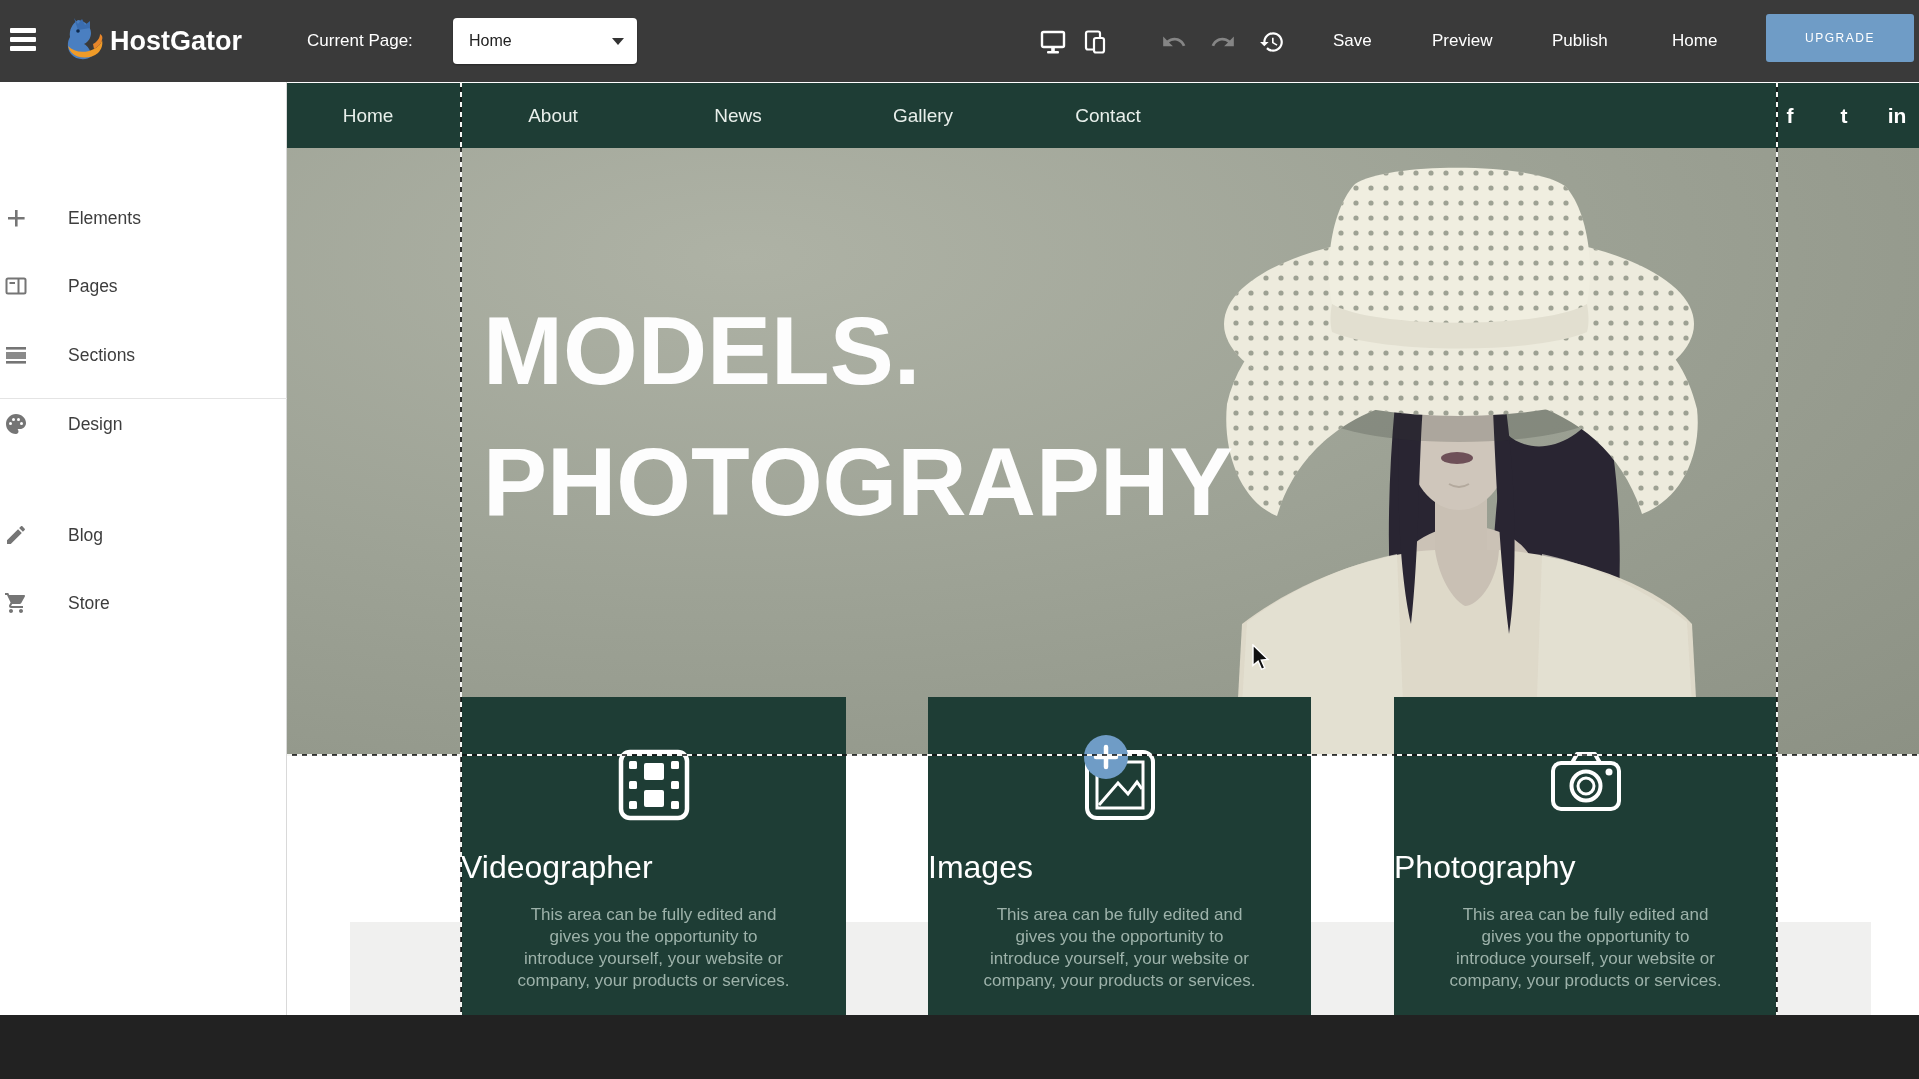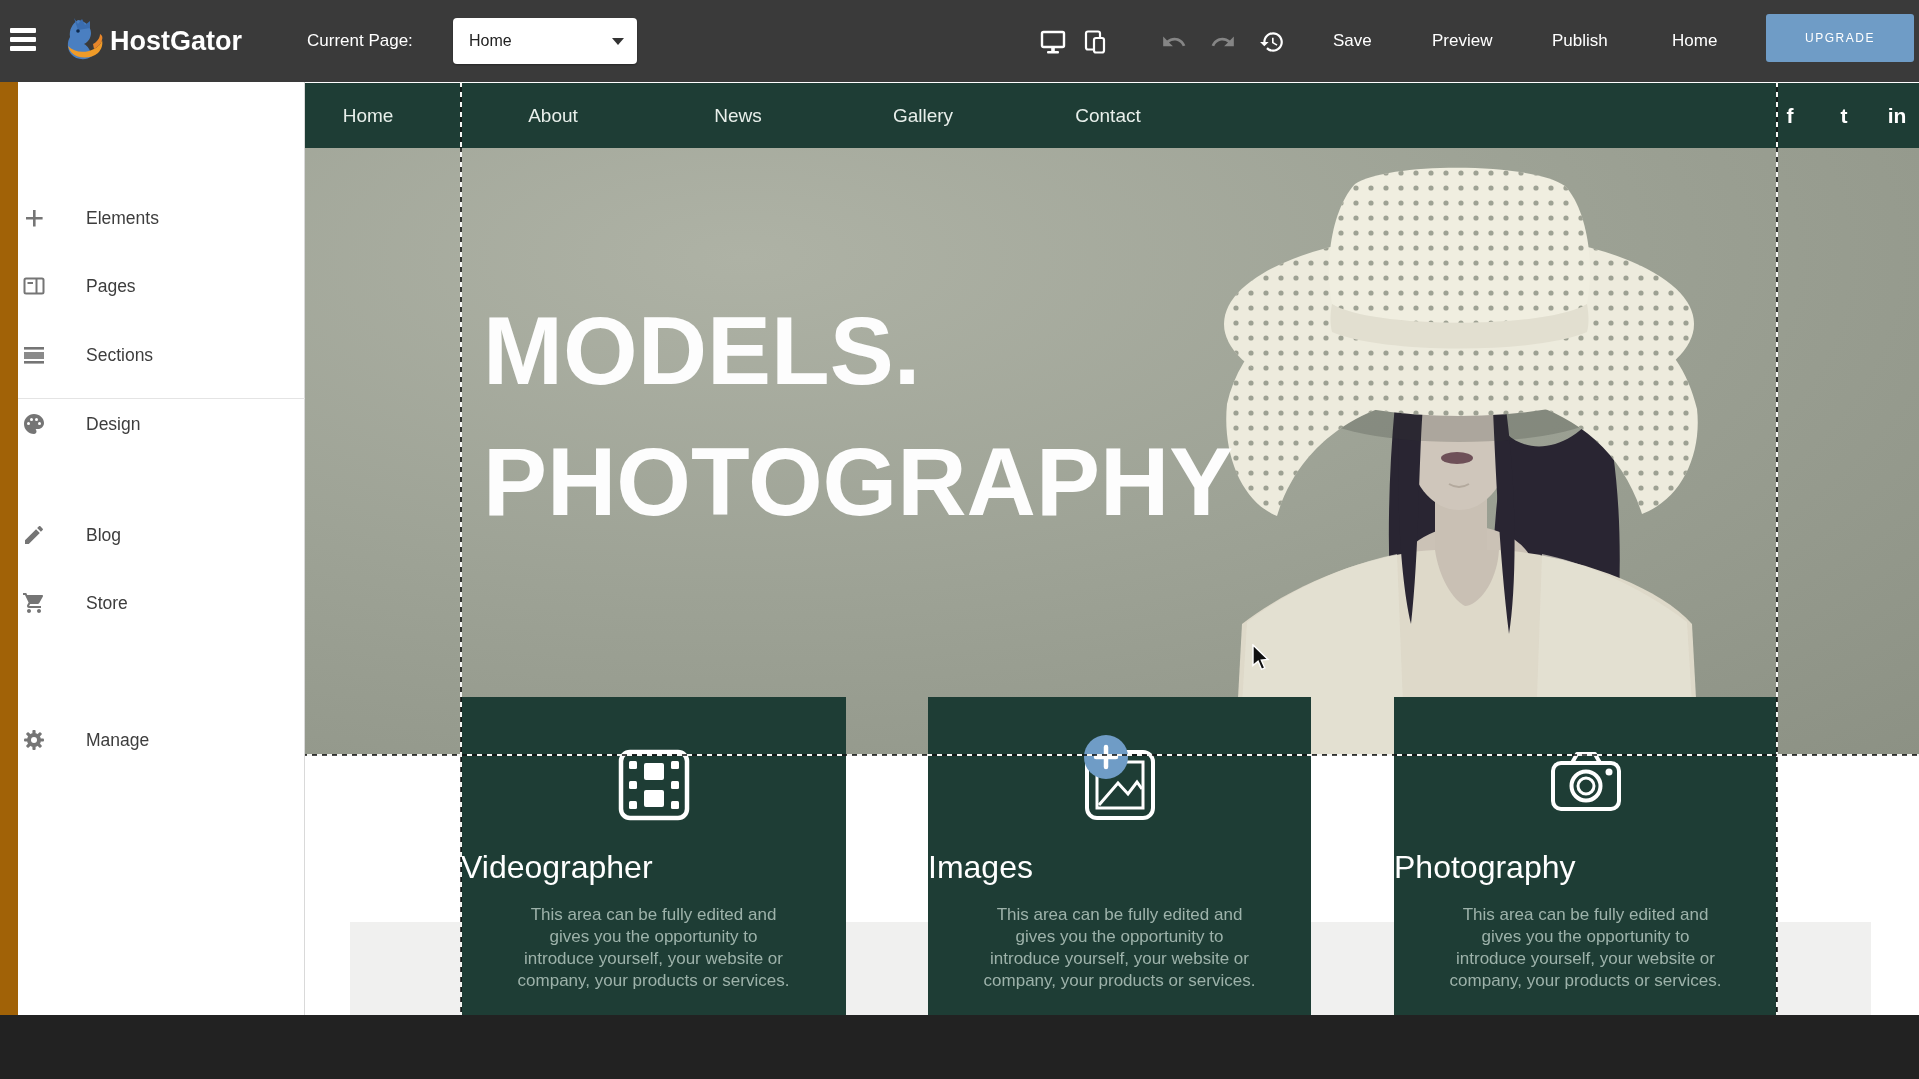--- a/index.html
+++ b/index.html
@@ -20,21 +20,21 @@
       box-shadow:0 1px 2px rgba(0,0,0,.35);cursor:pointer;}
   #page-select .val{position:absolute;left:16px;top:0;line-height:46px;font-size:16px;color:#222;}
   #page-select .caret{position:absolute;right:13px;top:20px;width:0;height:0;
       border-left:6px solid transparent;border-right:6px solid transparent;border-top:7px solid #333;}
   .tb-icon{top:29px;width:26px;height:26px;cursor:pointer;}
   .tb-action{cursor:pointer;}
   #upgrade-btn{left:1766px;top:14px;width:148px;height:48px;background:#6f9cc6;border-radius:3px;
       color:#fff;font-size:12px;letter-spacing:1.5px;text-align:center;line-height:48px;cursor:pointer;}
 
   
-  #sidebar{left:0;top:82px;width:287px;height:997px;background:#fff;border-right:1px solid #d9d9d9;z-index:55;margin-left:18px;}
+  #sidebar{left:0;top:82px;width:287px;height:997px;background:#fff;border-right:1px solid #d9d9d9;z-index:55;}
   .sb-item{position:absolute;left:0;width:287px;height:48px;cursor:pointer;}
   .sb-icon{position:absolute;left:4px;top:12px;width:24px;height:24px;color:#757575;}
   .sb-label{position:absolute;left:68px;top:0;line-height:48px;font-size:17.5px;color:#3d3d3d;}
   #sb-divider{left:0;top:316px;width:287px;height:1px;background:#e4e4e4;}
 
   
   #canvas{left:287px;top:82px;width:1632px;height:997px;background:#fff;overflow:hidden;}
   #site-nav{left:0;top:1px;width:1632px;height:65px;background:#1e3d35;z-index:8;}
   .nav-item{position:absolute;top:0;transform:translateX(-50%);line-height:65px;
       font-size:19px;color:#e8efeb;cursor:pointer;white-space:nowrap;}
@@ -165,33 +165,20 @@
     </div>
 
     <div class="sb-item" style="top:497px">
       <svg class="sb-icon" viewBox="0 0 24 24">
         <path d="M7,18 c-1.1,0 -1.99,.9 -1.99,2 S5.9,22 7,22 s2,-.9 2,-2 -.9,-2 -2,-2 z M1,2 v2 h2 l3.6,7.59 -1.35,2.45 c-.16,.28 -.25,.61 -.25,.96 0,1.1 .9,2 2,2 h12 v-2 H7.42 c-.14,0 -.25,-.11 -.25,-.25 l.03,-.12 .9,-1.63 h7.45 c.75,0 1.41,-.41 1.75,-1.03 l3.58,-6.49 c.08,-.14 .12,-.31 .12,-.48 0,-.55 -.45,-1 -1,-1 H5.21 L4.27,2 H1 z M17,18 c-1.1,0 -1.99,.9 -1.99,2 s.89,2 1.99,2 2,-.9 2,-2 -.9,-2 -2,-2 z" fill="#757575"></path>
       </svg>
       <span class="sb-label">Store</span>
     </div>
 
 
-    <div class="sb-item" style="top:634px">
-      <svg class="sb-icon" viewBox="0 0 24 24">
-        <g fill="#757575">
-          <rect x="10.4" y="2" width="3.2" height="20" rx="1"></rect>
-          <rect x="10.4" y="2" width="3.2" height="20" rx="1" transform="rotate(45 12 12)"></rect>
-          <rect x="10.4" y="2" width="3.2" height="20" rx="1" transform="rotate(90 12 12)"></rect>
-          <rect x="10.4" y="2" width="3.2" height="20" rx="1" transform="rotate(135 12 12)"></rect>
-          <circle cx="12" cy="12" r="7"></circle>
-        </g>
-        <circle cx="12" cy="12" r="3" fill="#fff"></circle>
-      </svg>
-      <span class="sb-label">Manage</span>
-    </div>
   </div>
 
   <div id="canvas" class="abs">
 
     <div id="site-nav" class="abs">
       <span class="nav-item" style="left:81px">Home</span>
       <span class="nav-item" style="left:266px">About</span>
       <span class="nav-item" style="left:451px">News</span>
       <span class="nav-item" style="left:636px">Gallery</span>
       <span class="nav-item" style="left:821px">Contact</span>

